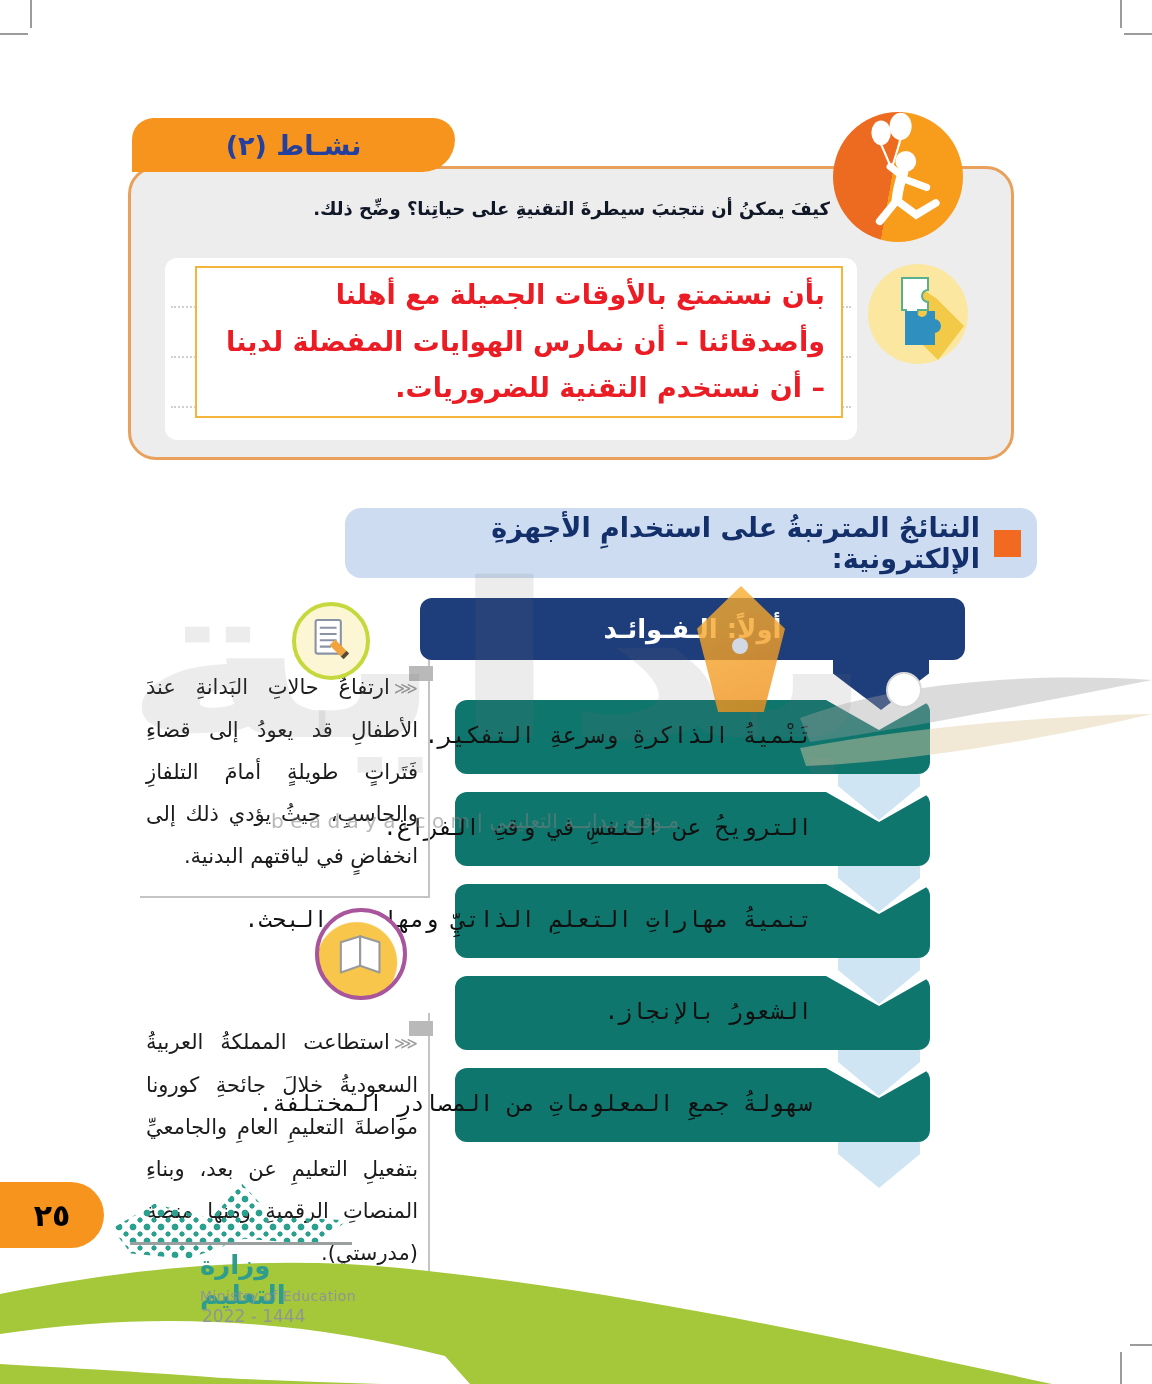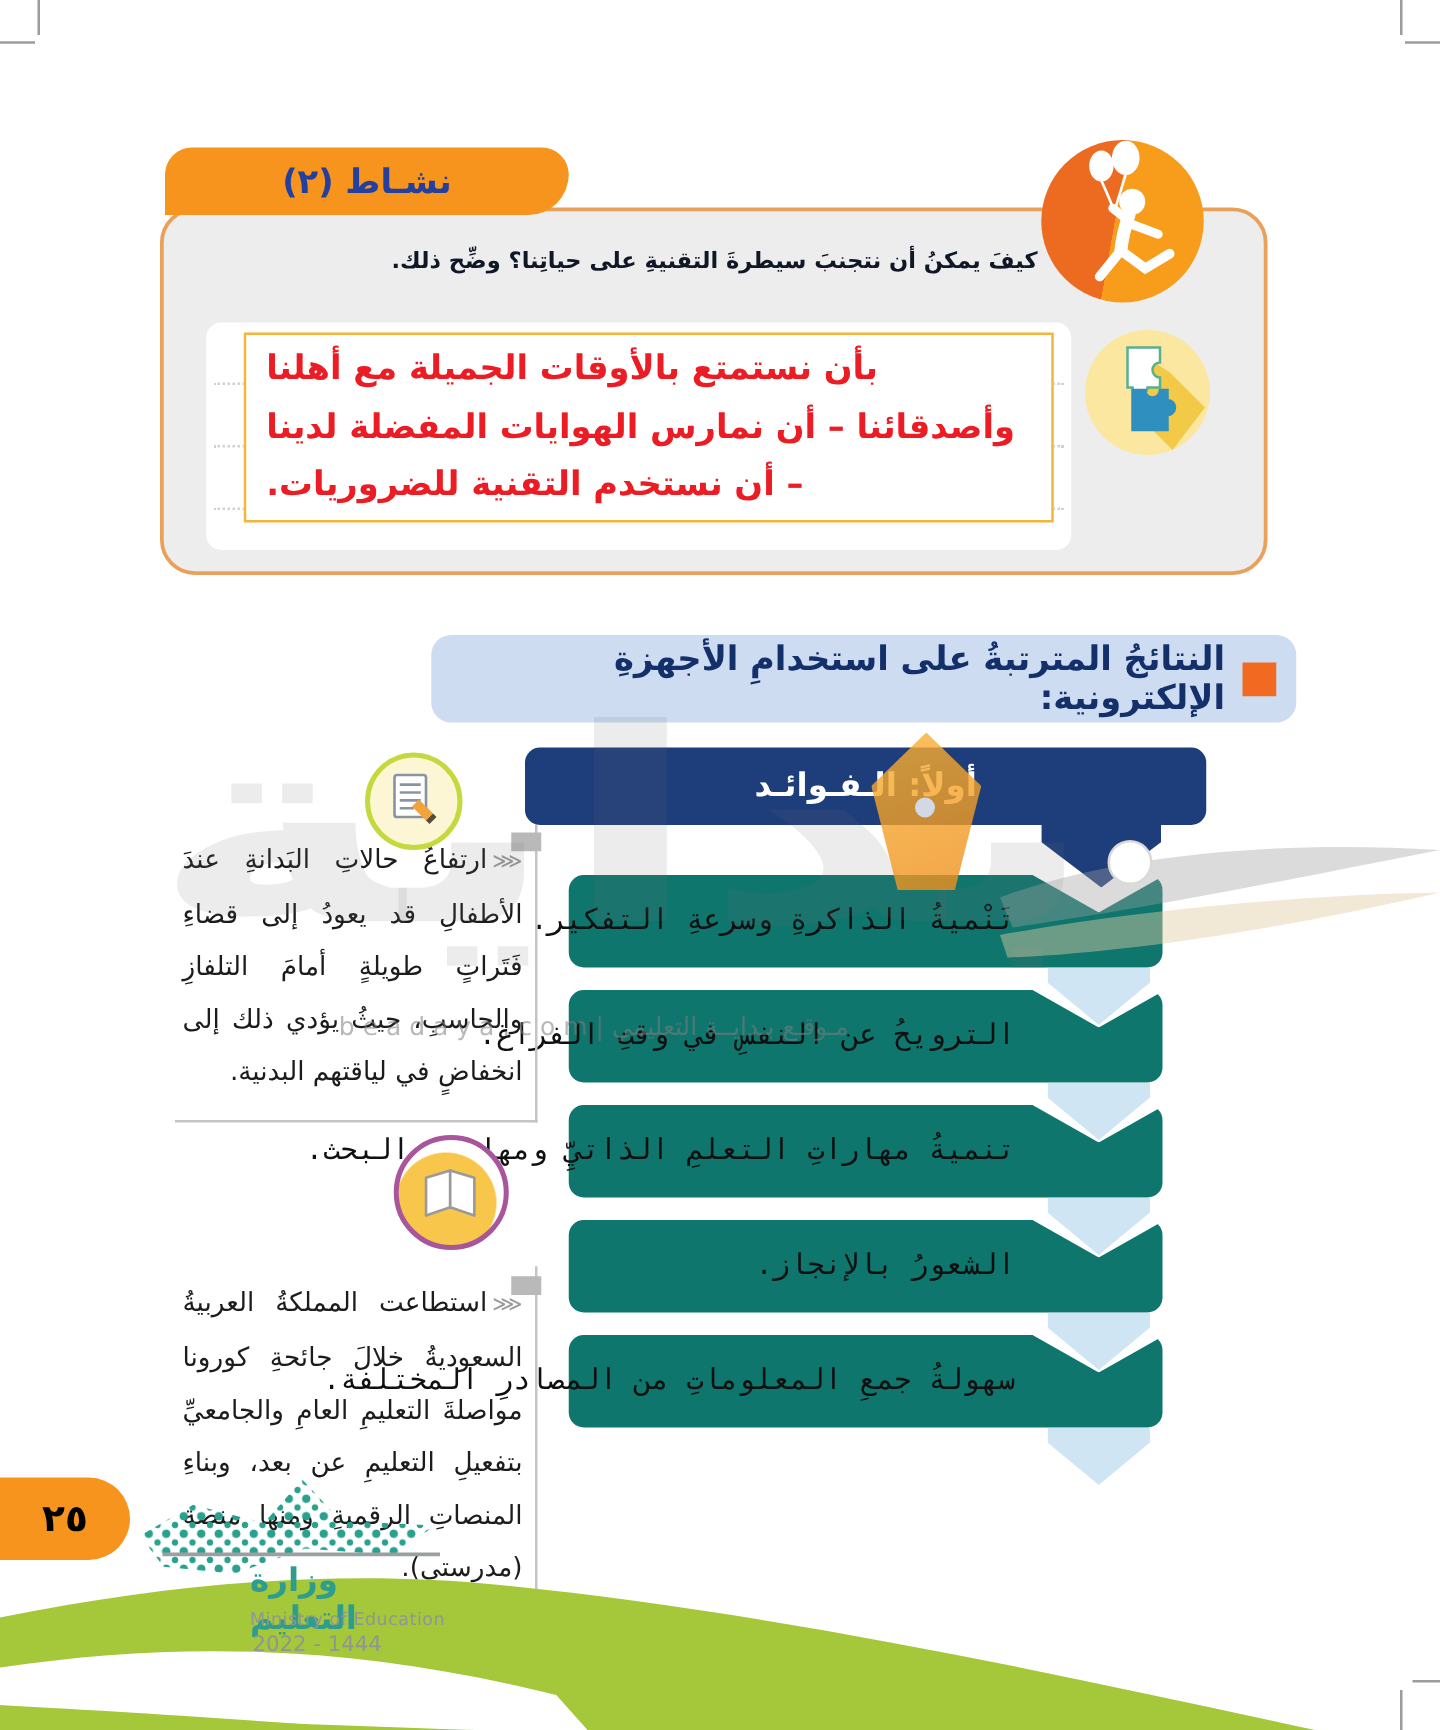--- a/index.html
+++ b/index.html
@@ -20,21 +20,21 @@
     background:linear-gradient(100deg,#ed6b21 46%,#f89c1c 46%);z-index:4;overflow:hidden;}
   .question{position:absolute;left:180px;top:198px;width:650px;text-align:right;direction:rtl;
     color:#101726;font-weight:bold;font-size:18px;z-index:2;}
   .answer-area{position:absolute;left:165px;top:258px;width:692px;height:182px;background:#fff;
     border-radius:12px;z-index:2;}
   .dotline{position:absolute;left:6px;right:6px;border-top:2px dotted #b8b8b8;opacity:.65;}
   .answer-box{position:absolute;left:30px;top:8px;width:612px;height:136px;background:#fff;
     border:2.5px solid #f4b63a;padding:6px 16px;z-index:2;
     display:flex;align-items:center;justify-content:center;}
   .answer-box span{color:#ec1c24;font-weight:bold;font-size:27px;line-height:1.72;
-    text-align:left;direction:rtl;display:block;}
+    text-align:right;direction:rtl;display:block;}
   .puzzle-circle{position:absolute;left:868px;top:264px;width:100px;height:100px;border-radius:50%;
     background:#fbe7a0;z-index:3;overflow:hidden;}
 
   
   .heading-bar{position:absolute;left:345px;top:508px;width:692px;height:70px;background:#cddcf0;
     border-radius:16px;z-index:1;display:flex;flex-direction:row-reverse;align-items:center;
     padding:0 16px;box-sizing:border-box;}
   .heading-square{width:27px;height:27px;background:#f26a21;margin-left:14px;flex:0 0 auto;}
   .heading-bar h2{margin:0;color:#14306b;font-size:27px;font-weight:bold;direction:rtl;}
 

